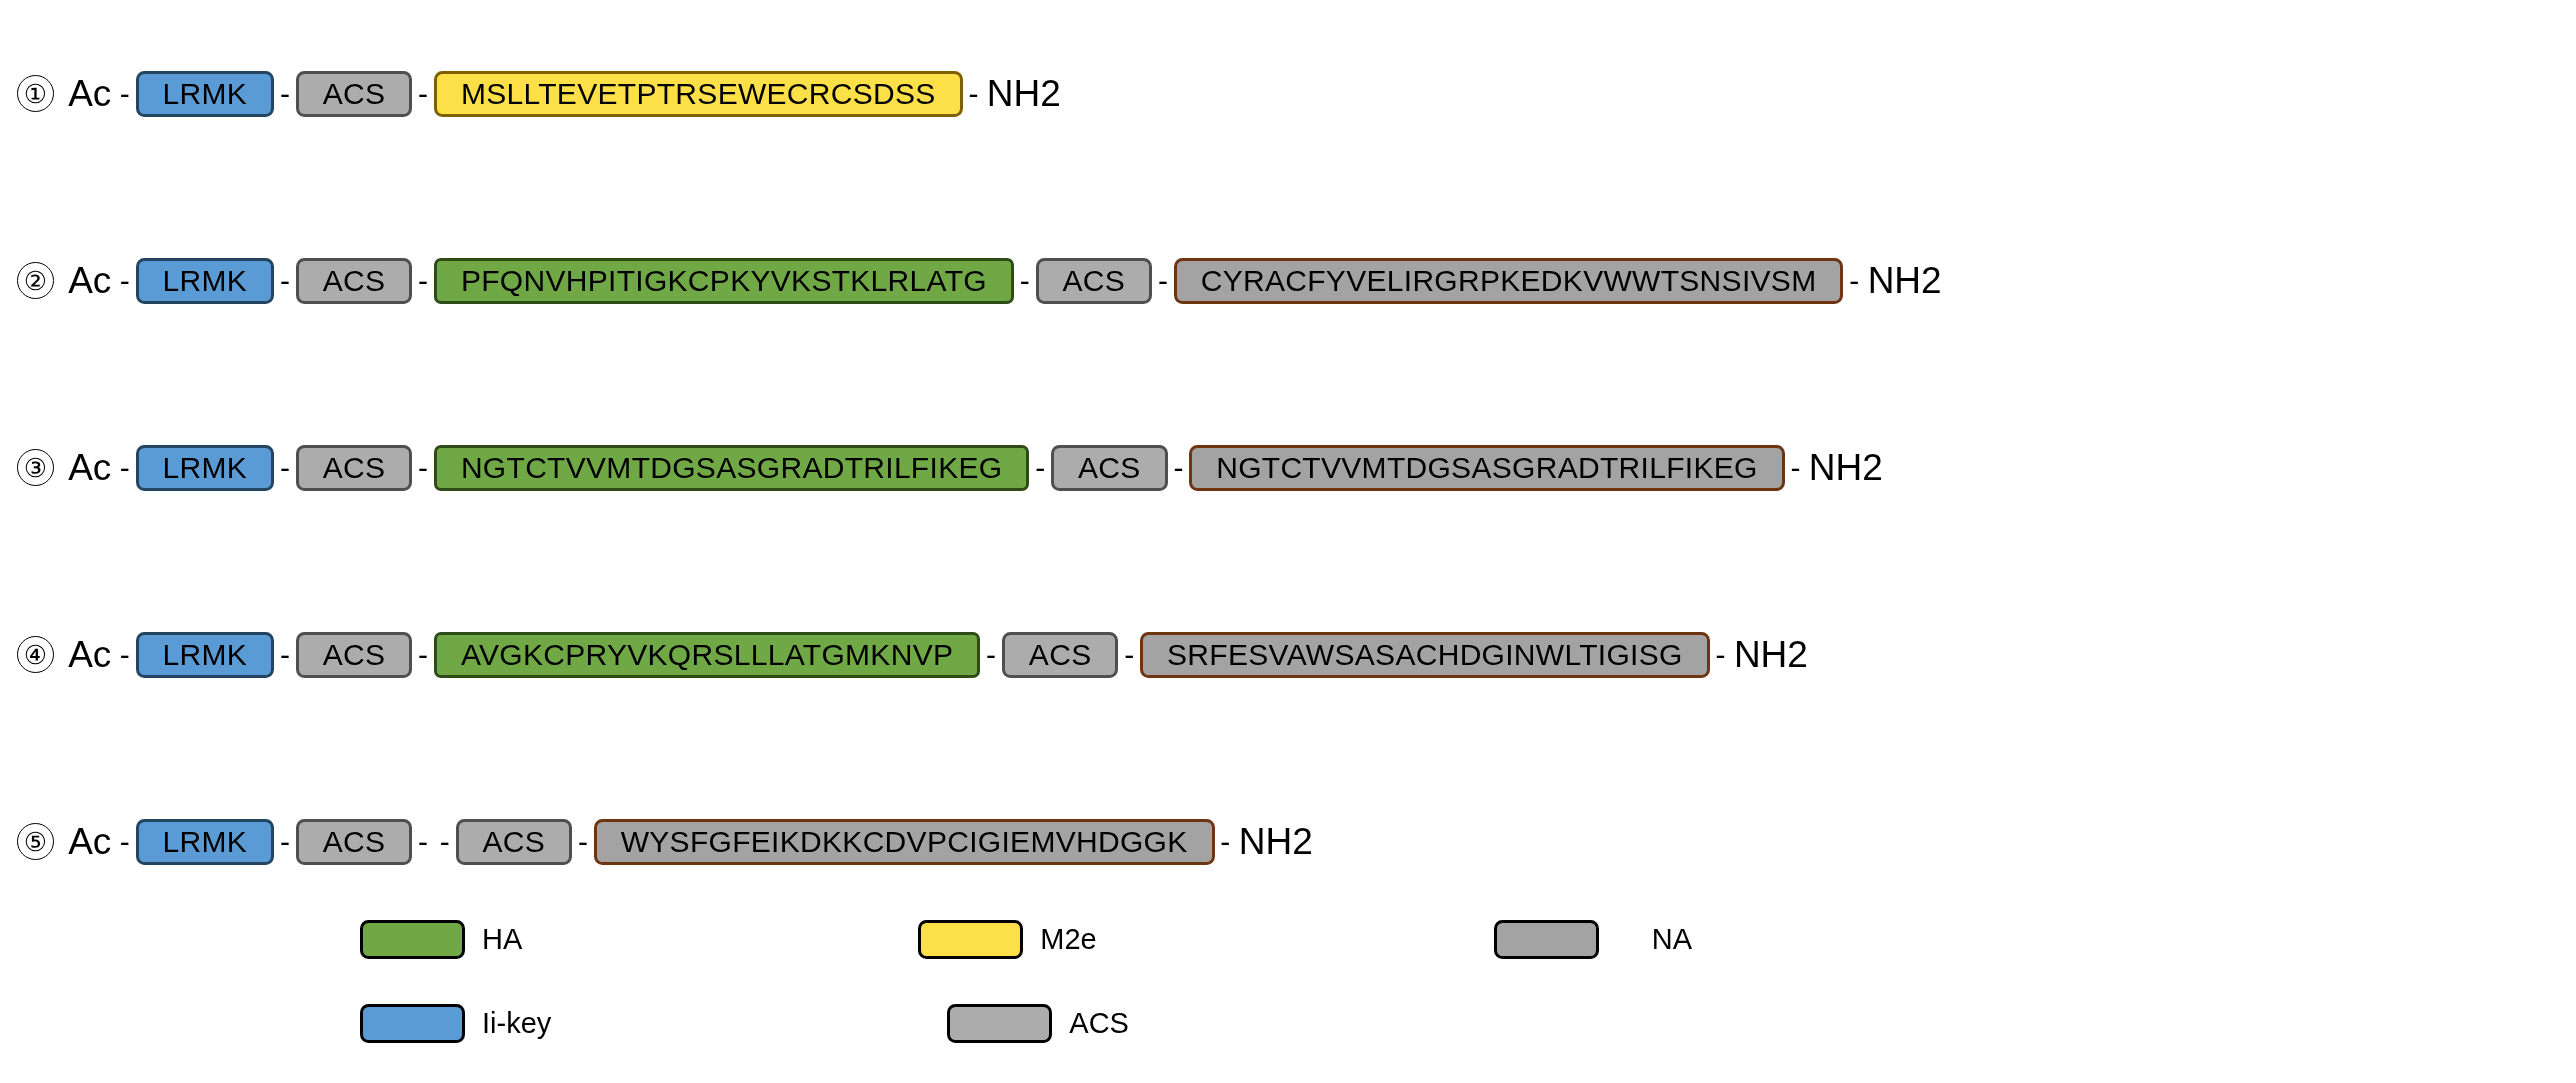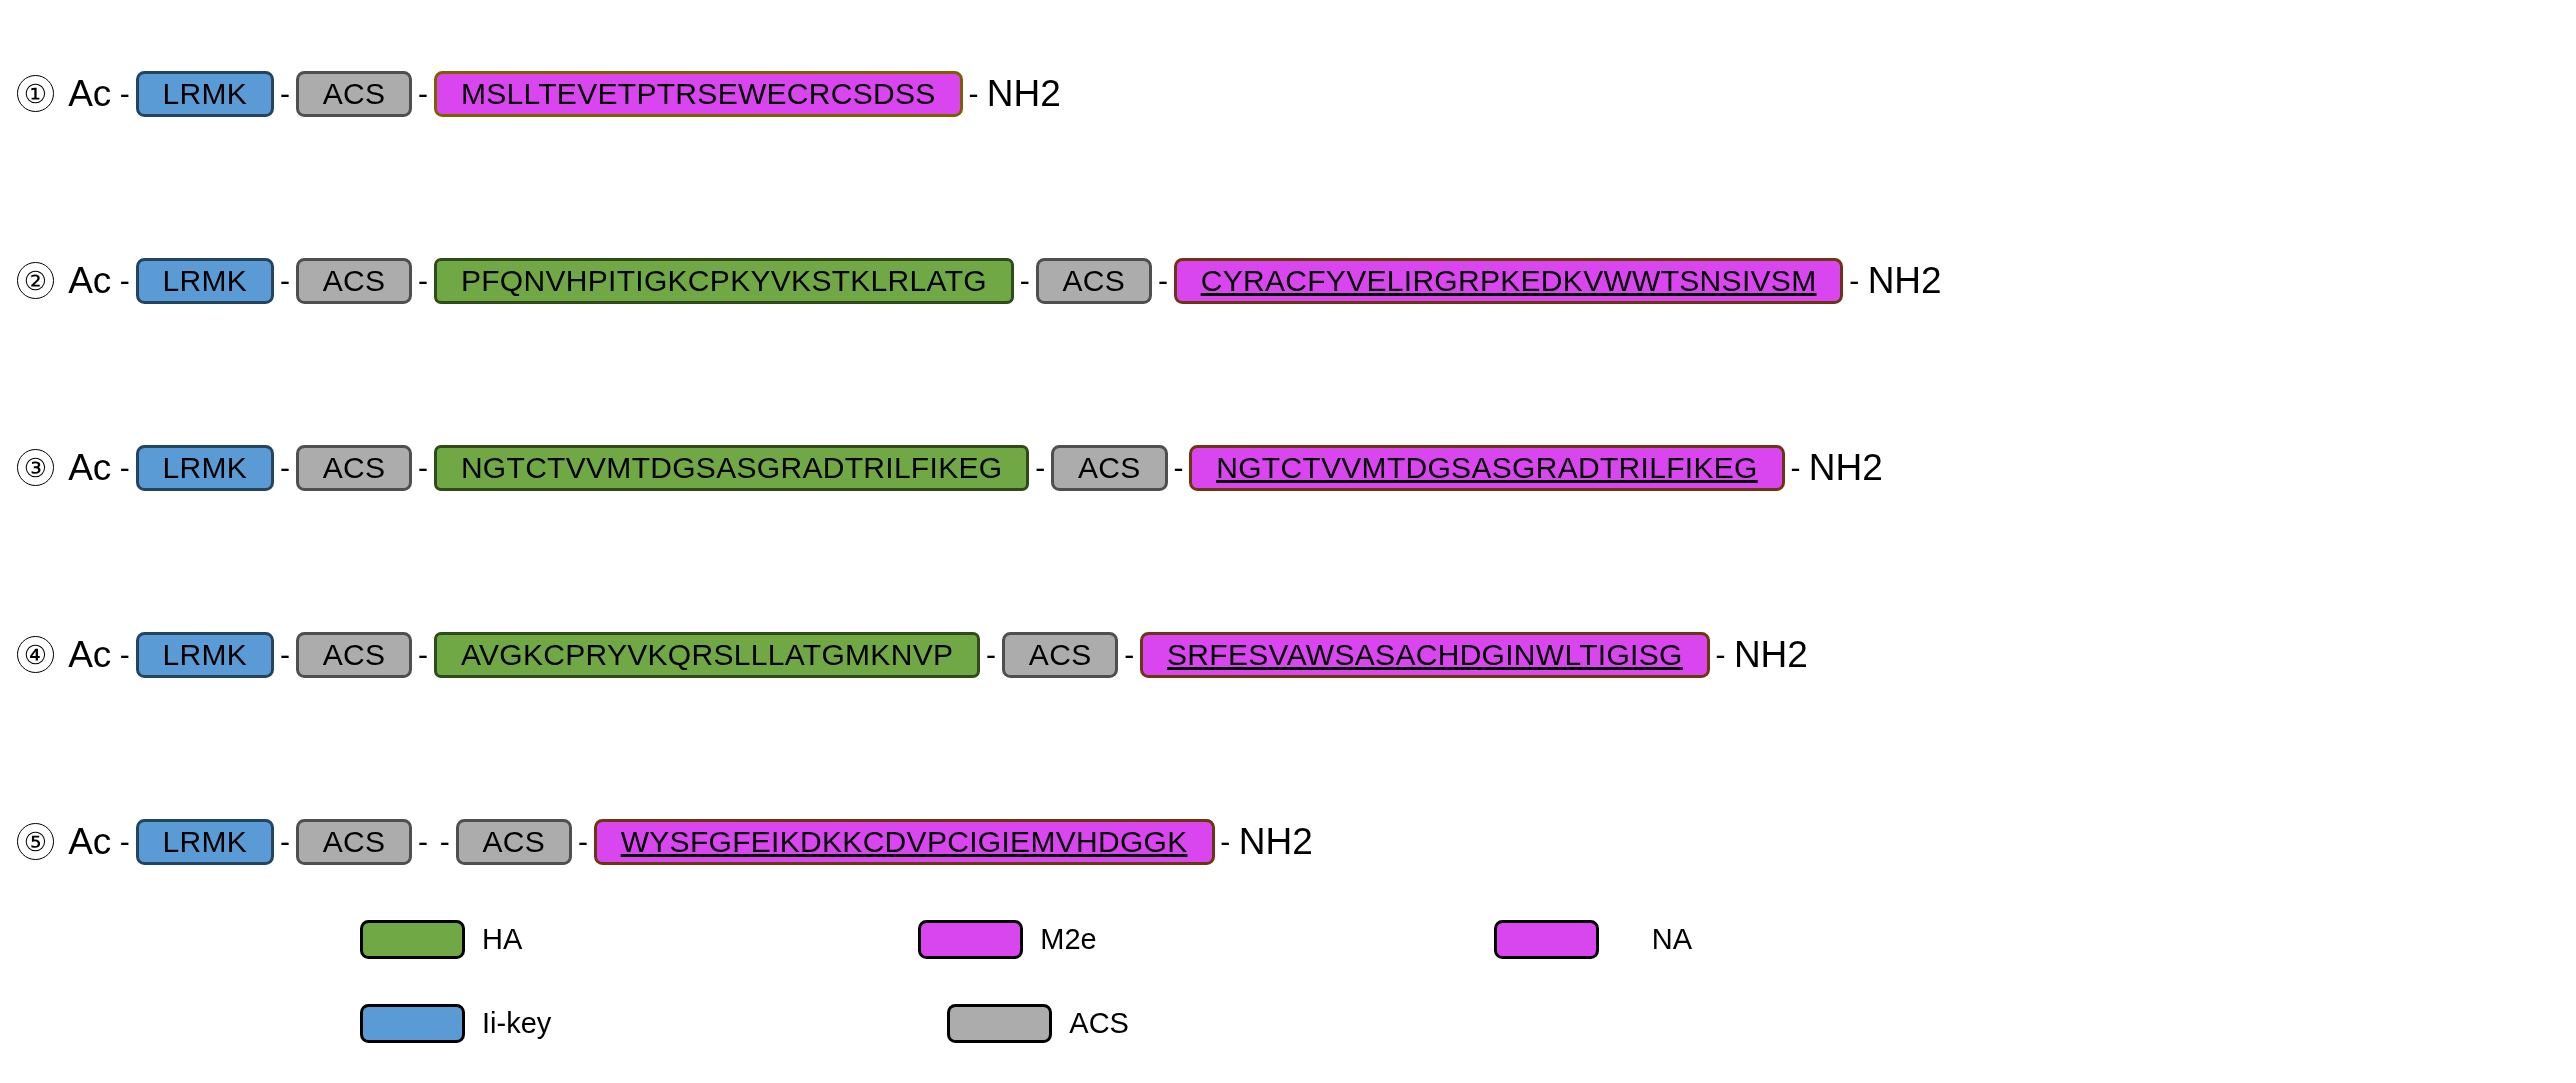--- a/index.html
+++ b/index.html
@@ -94,27 +94,26 @@
   .seg-acs {
     background: #ACACAC;
     border-color: #4F4F4F;
   }
   .seg-ha {
     background: #6FA845;
     border-color: #2E4B18;
     border-radius: 7px;
   }
   .seg-m2e {
-    background: #d946ef;
+    background: #fde047;
     border-color: #7E6000;
   }
   .seg-na {
-    background: #d946ef;
+    background: #a3a3a3;
     border-color: #6E3512;
-    text-decoration: underline;
   }
 
   
   .legend {
     position: absolute;
     left: 0;
     top: 897px;
     width: 2576px;
     height: 187px;
   }

